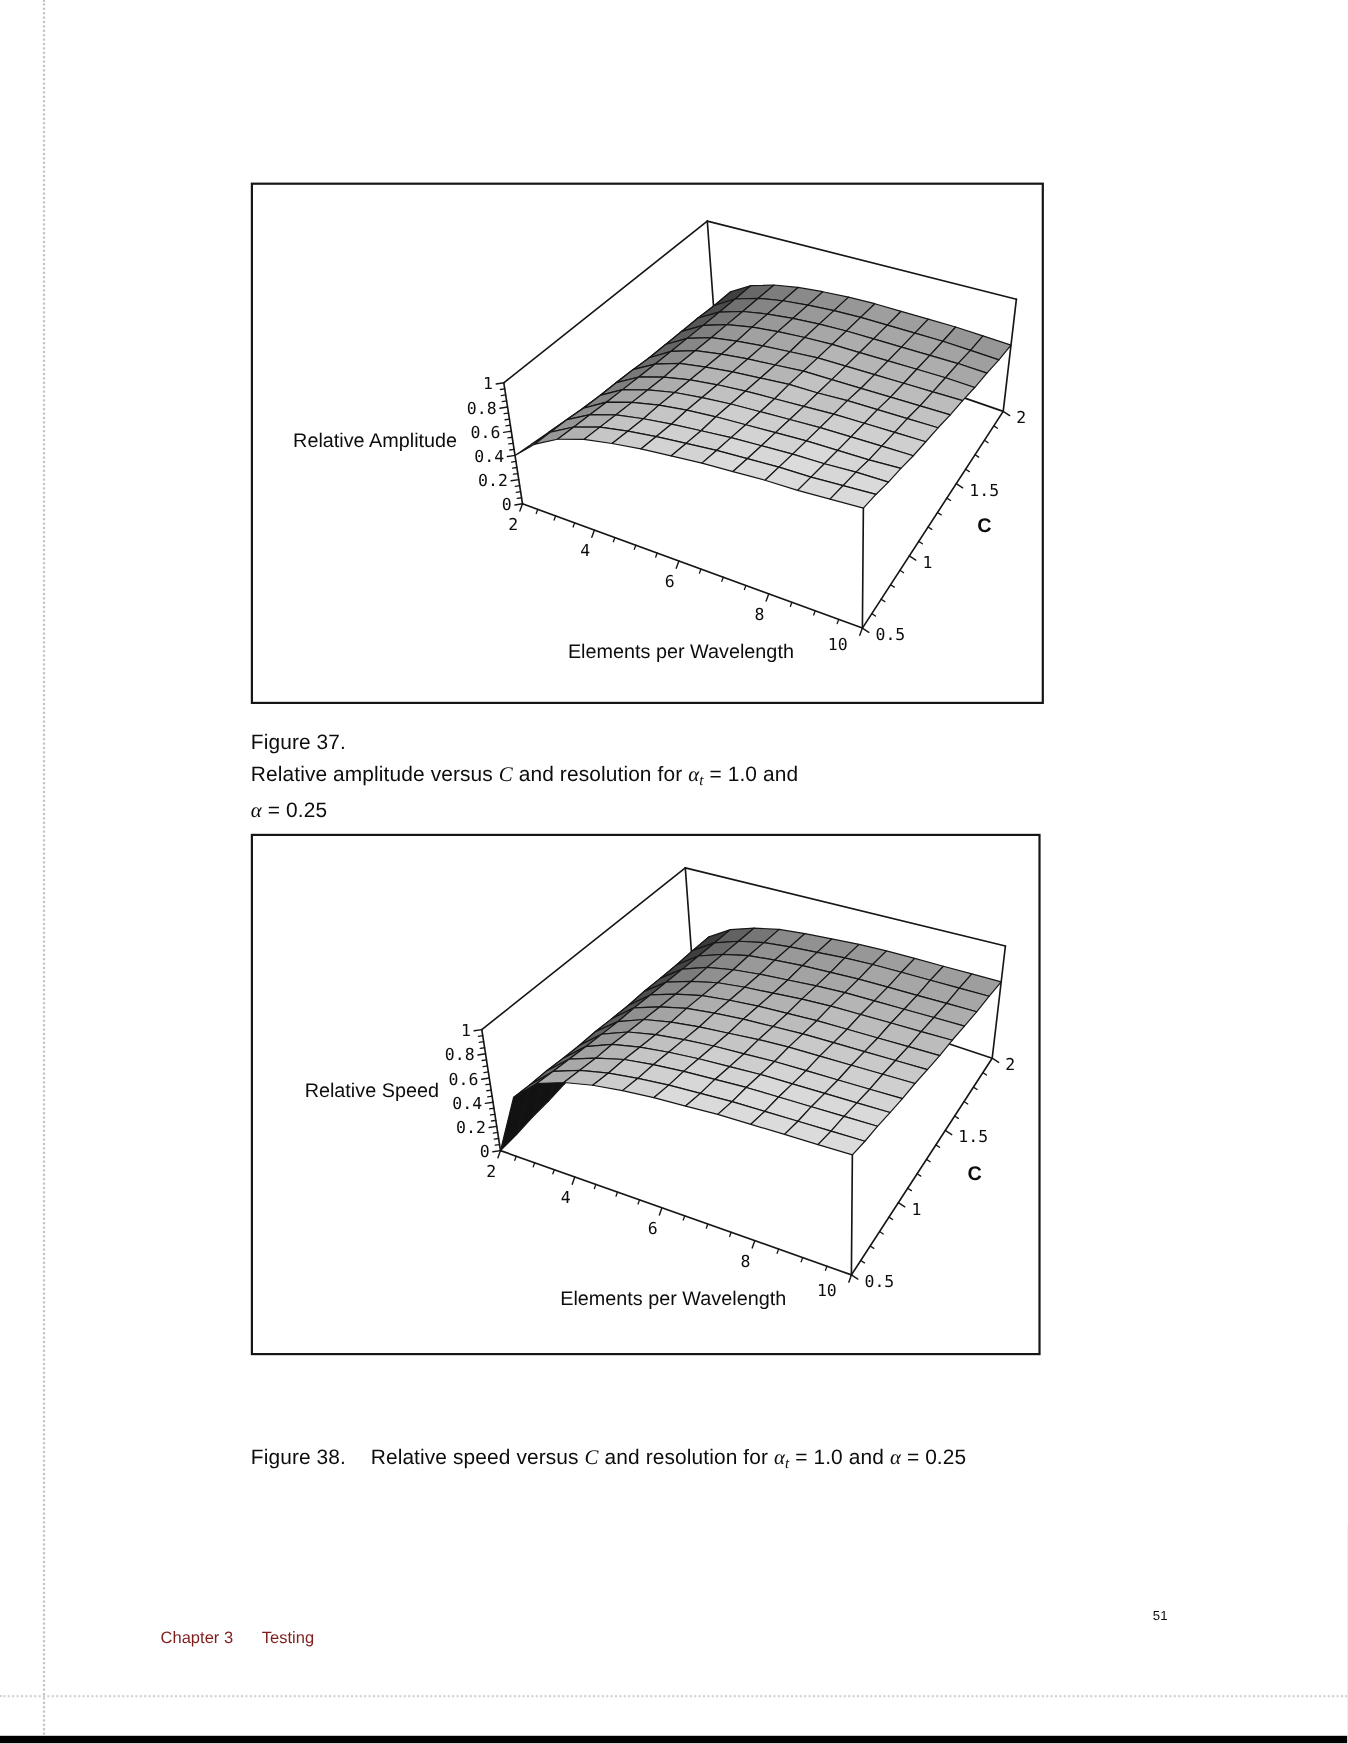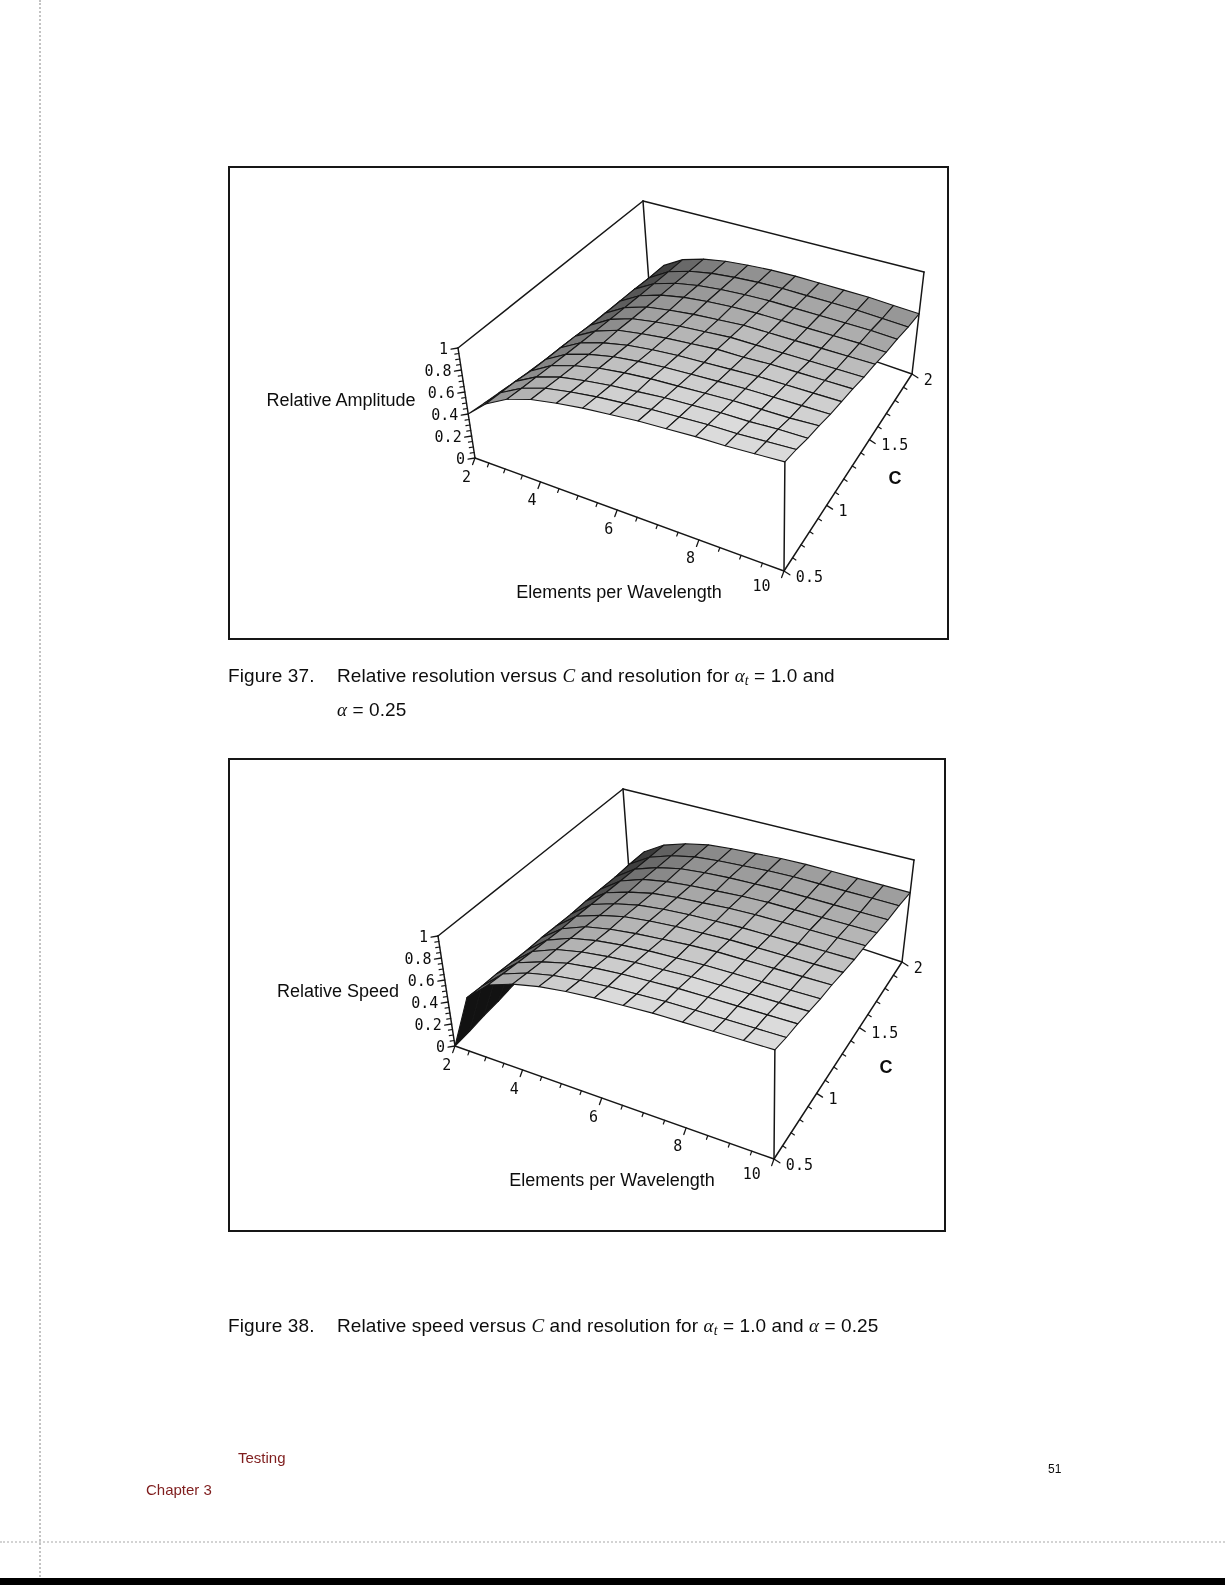--- a/index.html
+++ b/index.html
@@ -9,30 +9,30 @@
               border-left:2px dotted #b5b5b5;opacity:.8;}
   .scanline-h{position:absolute;left:0;top:1541px;width:100%;height:1px;
               border-top:2px dotted #c9c9c9;opacity:.8;}
   .bottombar{position:absolute;left:0;bottom:0;width:100%;height:7px;background:#000;}
   .figframe{position:absolute;border:2.5px solid #161616;background:#fff;}
   .figframe svg{position:absolute;left:0;top:0;}
   #frame37{left:228px;top:166px;width:717px;height:470px;}
   #frame38{left:228px;top:758px;width:714px;height:470px;}
   .caption{position:absolute;left:228px;width:700px;display:flex;
            font-size:19px;line-height:29px;color:#0d0d0d;letter-spacing:.1px;}
-  #cap37{top:661px;}
+  #cap37{top:661px;flex-direction:column;}
   #cap38{top:1311px;}
   .flabel{width:109px;flex:none;}
   .ftext{flex:1;}
   .mi{font-family:"Liberation Serif",serif;font-style:italic;}
   .msub{font-family:"Liberation Serif",serif;font-style:italic;font-size:0.72em;
         vertical-align:-0.25em;}
   .footer-item{position:absolute;font-size:15px;color:#7f1d1d;}
   #chapter{left:146px;top:1481px;}
-  #section{left:238px;top:1449px;text-align:right;}
+  #section{left:238px;top:1481px;text-align:right;}
   #pagenum{position:absolute;left:1048px;top:1462px;font-size:12px;color:#0b0b0b;}
 </style>
 </head>
 <body>
 
 <div class="page">
 
   <div class="scanline-v"></div>
   <div class="scanline-h"></div>
 
@@ -271,21 +271,21 @@
         <g>
           <text x="111" y="238" text-anchor="middle" font-size="18" font-family="&quot;Liberation Sans&quot;,sans-serif" fill="#0d0d0d" font-weight="normal">Relative Amplitude</text>
           <text x="389" y="430" text-anchor="middle" font-size="18" font-family="&quot;Liberation Sans&quot;,sans-serif" fill="#0d0d0d" font-weight="normal">Elements per Wavelength</text>
           <text x="665" y="316" text-anchor="middle" font-size="18" font-family="&quot;Liberation Sans&quot;,sans-serif" fill="#0d0d0d" font-weight="600">C</text>
         </g>
       </svg>
   </div>
 
   <div id="cap37" class="caption">
     <span class="flabel">Figure 37.</span>
-    <span class="ftext"><span>Relative resolution versus </span><span class="mi">C</span><span> and resolution for </span><span class="mi">α</span><span class="msub">t</span><span> = 1.0 and</span><br><span class="mi">α</span><span> = 0.25</span></span>
+    <span class="ftext"><span>Relative amplitude versus </span><span class="mi">C</span><span> and resolution for </span><span class="mi">α</span><span class="msub">t</span><span> = 1.0 and</span><br><span class="mi">α</span><span> = 0.25</span></span>
   </div>
 
   <div id="frame38" class="figframe">
     <svg id="plot38" width="714" height="470" viewBox="0 0 714 470">
         <g>
           <line x1="208" y1="176" x2="393" y2="29" stroke="#161616" stroke-width="1.5" stroke-linecap="round"></line>
           <line x1="393" y1="29" x2="684" y2="100" stroke="#161616" stroke-width="1.5" stroke-linecap="round"></line>
           <line x1="399" y1="111" x2="393" y2="29" stroke="#161616" stroke-width="1.5" stroke-linecap="round"></line>
           <line x1="631.05" y1="188.35" x2="672" y2="202" stroke="#161616" stroke-width="1.5" stroke-linecap="round"></line>
         </g>

